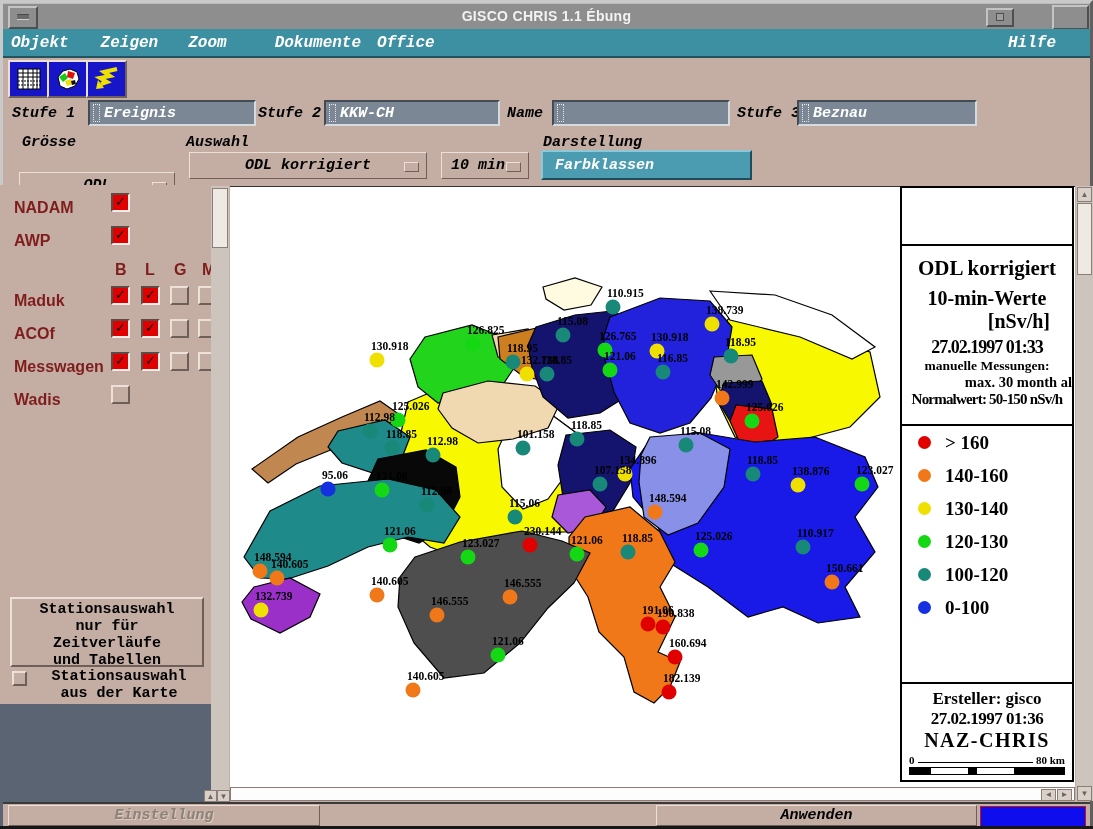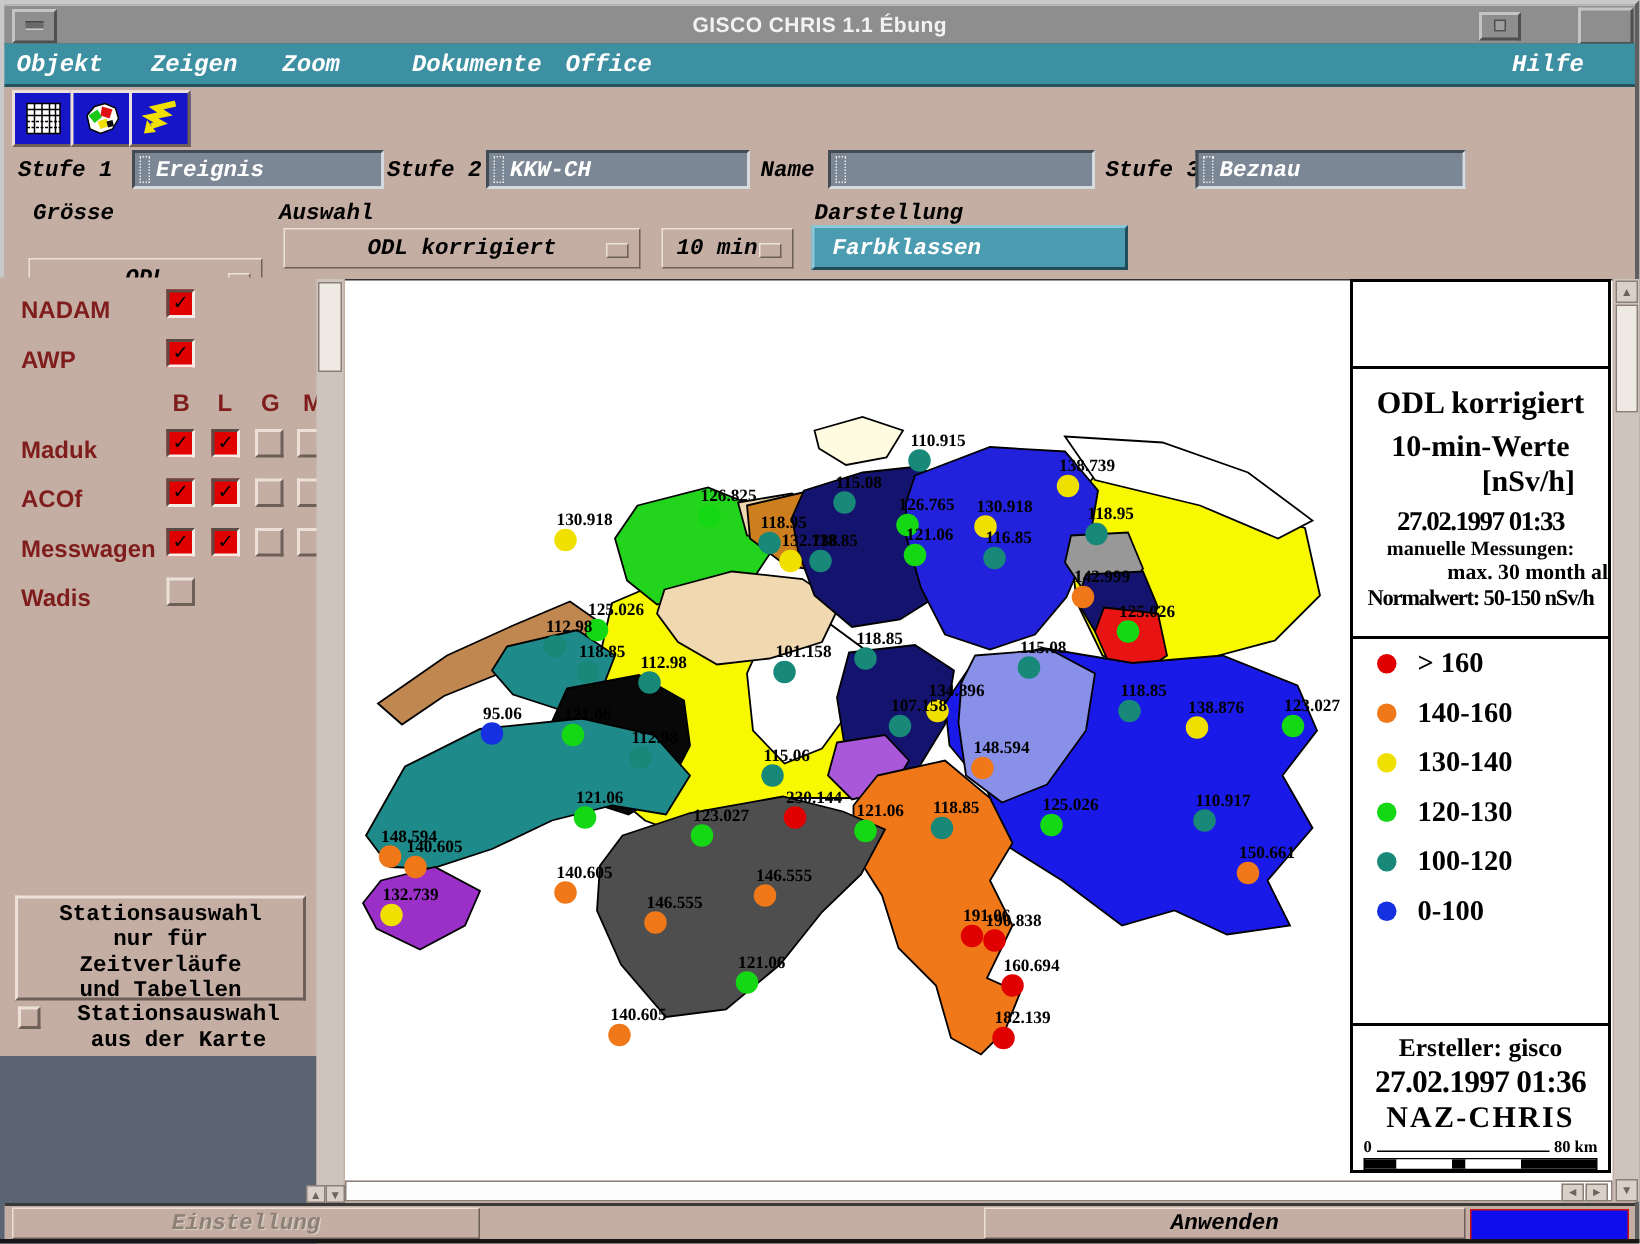--- a/index.html
+++ b/index.html
@@ -486,21 +486,21 @@
           <span class="sym-label">100-120</span>
         </div>
         <div class="sym-row">
           <span class="sym-dot" style="background: rgb(20, 48, 224);"></span>
           <span class="sym-label">0-100</span>
         </div>
       </div>
   </div>
   <div class="lg-box" style="height:100px;">
     <div class="lg-line" style="font-size:17px;margin-top:5px;">Ersteller: gisco</div>
-    <div class="lg-line" style="font-size:21px;letter-spacing:-0.5px;">27.02.1997 01:36</div>
+    <div class="lg-line" style="font-size:17px;letter-spacing:-0.5px;">27.02.1997 01:36</div>
     <div class="lg-line" style="font-size:20px;letter-spacing:1.5px;">NAZ-CHRIS</div>
     <div class="scalebar-row">
       <span>0</span>
       <span class="scale-line"></span>
       <span>80  km</span>
     </div>
     <div class="scale-strip">
       <span style="flex:22;background:#000;"></span>
         <span style="flex:38;background:#fff;"></span>
       <span style="flex:10;background:#000;"></span>

